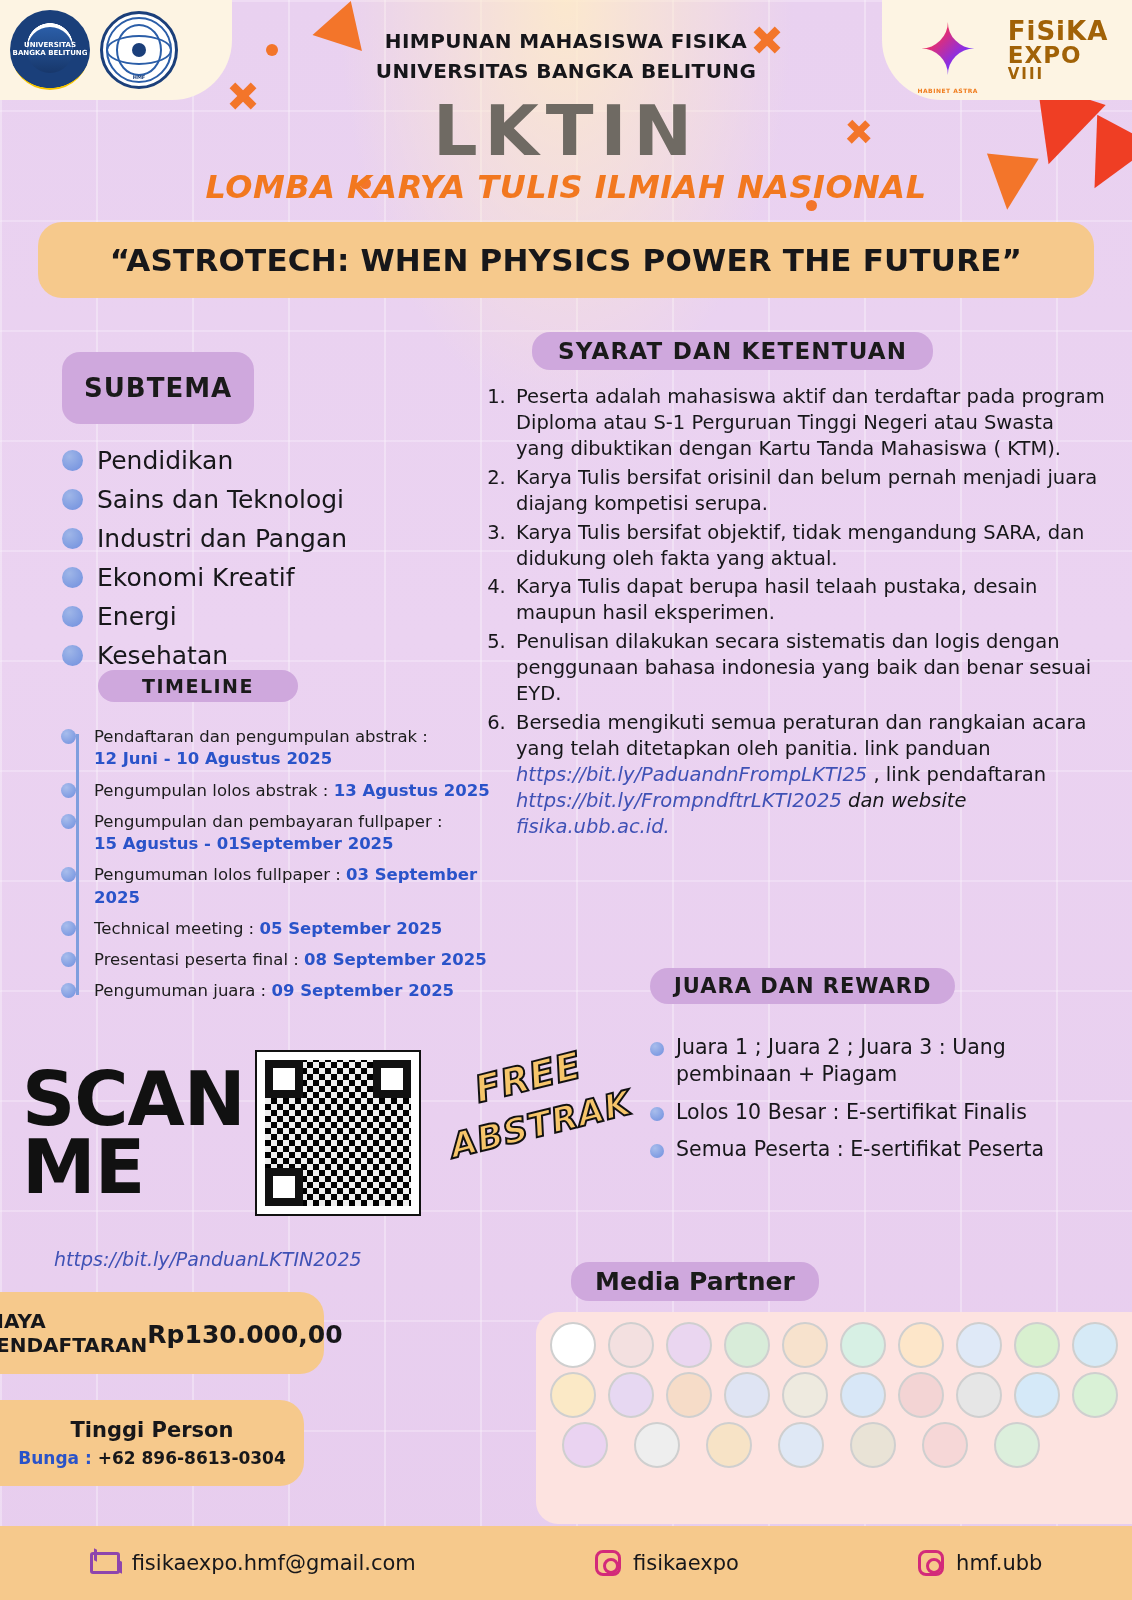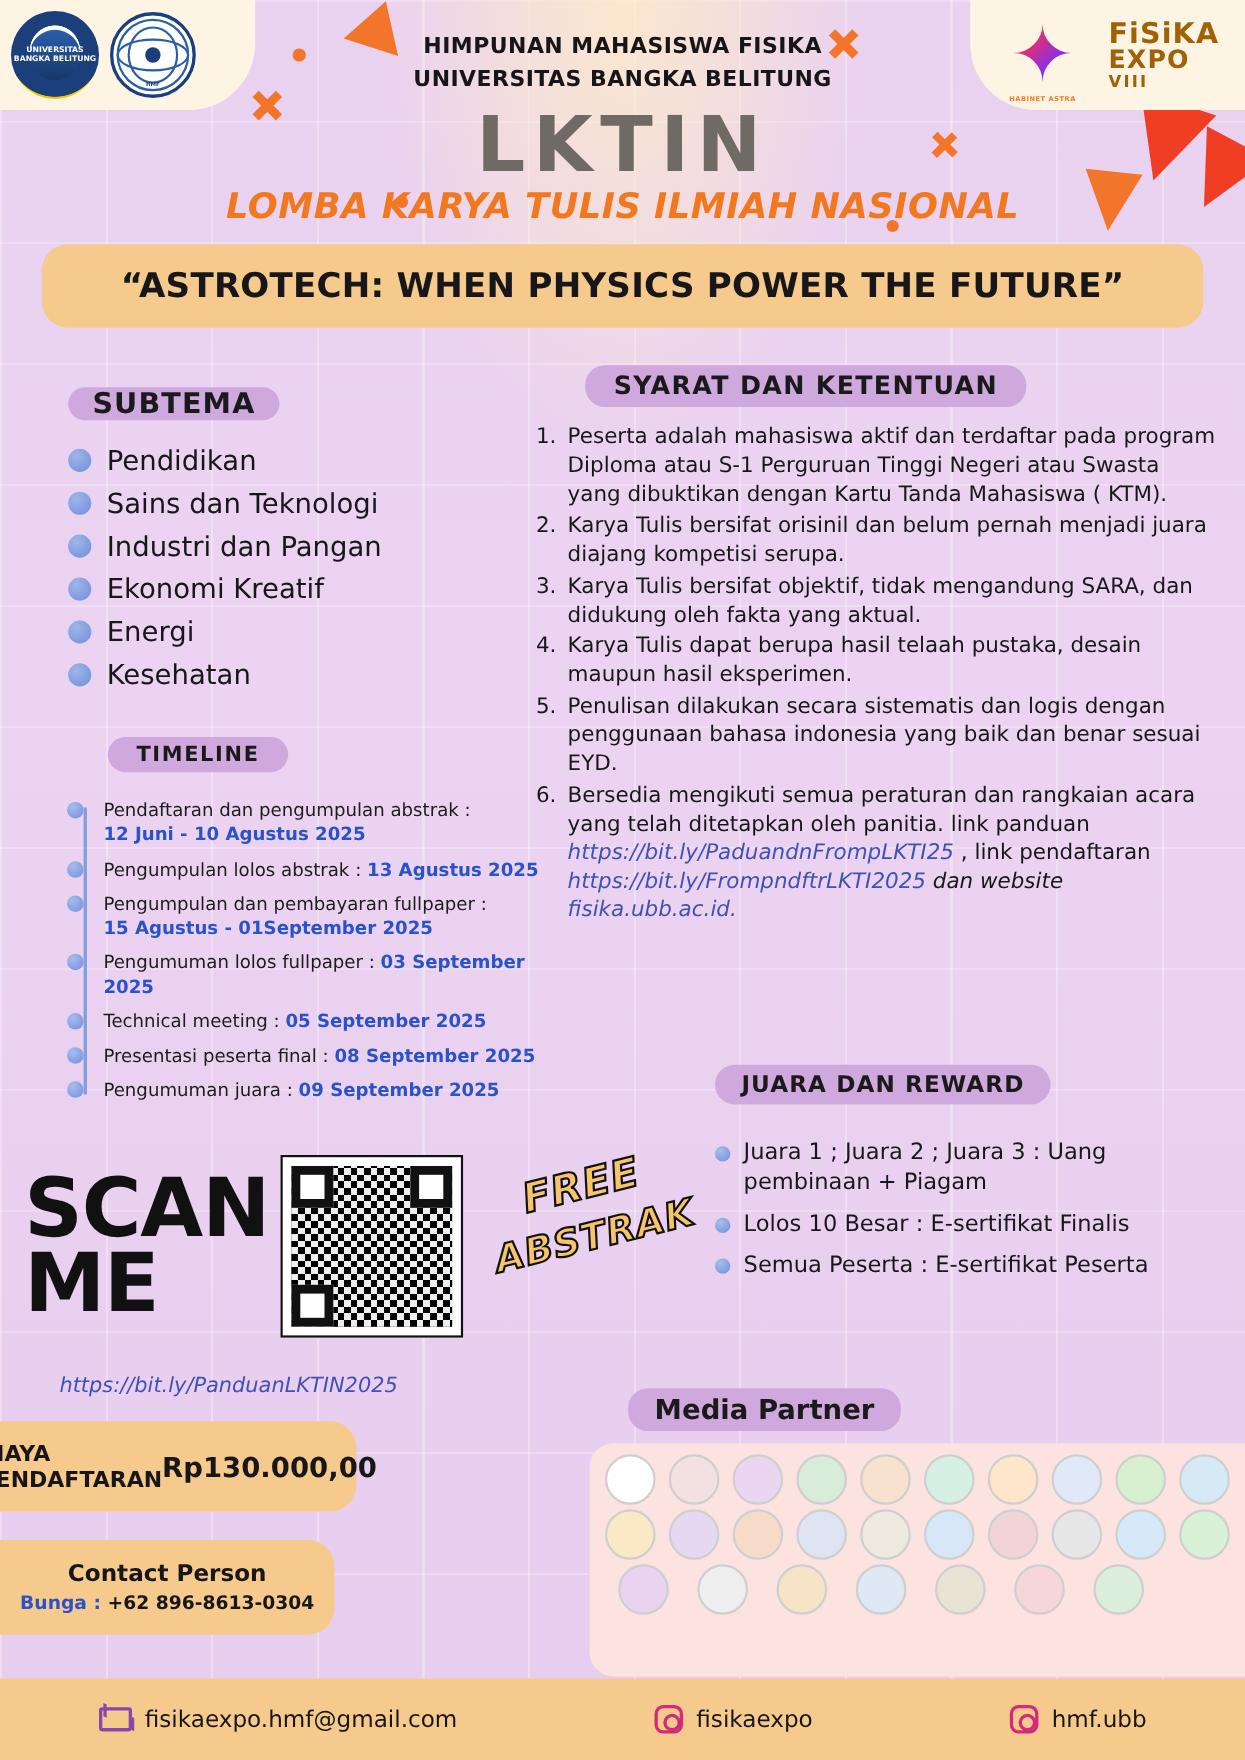--- a/index.html
+++ b/index.html
@@ -83,31 +83,31 @@
     position:absolute; top:222px; left:38px; right:38px; height:76px;
     background:#f6c98c; border-radius:24px;
     display:flex; align-items:center; justify-content:center;
     color:#17171a; font-size:31px; font-weight:bold; letter-spacing:.2px;
   }
   
   .deco { position:absolute; pointer-events:none; }
   
   .h-pill{
     display:inline-block; background:#cfa8dd; color:#1a1a1a;
-    font-weight:bold; border-radius:18px; padding:0 22px;
+    font-weight:bold; border-radius:18px; padding:21px 22px;
   }
   .subtema-wrap{ position:absolute; left:62px; top:352px; width:400px; }
   .subtema-title{ font-size:26px; letter-spacing:1px; }
   .subtema-list{ margin-top:22px; }
   .subtema-item{ display:flex; align-items:center; gap:14px; margin-bottom:10px; }
   .dot-blue{ width:21px;height:21px;border-radius:50%;
      background:radial-gradient(circle at 35% 30%, #9fb6e8, #6f8ede); flex:0 0 auto;}
   .subtema-item span{ font-size:25px; color:#17171a; }
   .timeline-wrap{ position:absolute; left:98px; top:670px; width:420px; }
-  .timeline-title{ font-size:19px; letter-spacing:1.5px; padding:5px 26px; }
+  .timeline-title{ font-size:19px; letter-spacing:1.5px; padding:5px 44px; }
   .timeline-list{ position:relative; margin-top:24px; margin-left:-62px; padding-left:58px;}
   .tl-line{ position:absolute; left:40px; top:8px; bottom:8px; width:3px; background:#7f9ede; }
   .tl-item{ position:relative; margin-bottom:9px; font-size:16.5px; color:#1c1c1c; line-height:1.35; }
   .tl-item .bullet{ position:absolute; left:-33px; top:3px; width:15px;height:15px;border-radius:50%;
      background:radial-gradient(circle at 35% 30%, #a8bdec, #6f8ede);}
   .tl-item b{ color:#2a53c9; }
   
   .scan-wrap{ position:absolute; left:22px; top:1050px; width:400px; display:flex; align-items:center; gap:10px;}
   .scan-text{ font-size:74px; font-weight:bold; color:#111; line-height:.92; letter-spacing:-1px;}
   .qr{ width:166px;height:166px;background:#fff;padding:8px;border:2px solid #111; }
@@ -311,21 +311,21 @@
     </div>
   </div>
   <div class="panduan-link">https://bit.ly/PanduanLKTIN2025</div>
 
   <div class="biaya">
     <div class="t1">BIAYA PENDAFTARAN</div>
     <div class="t2">Rp130.000,00</div>
   </div>
 
   <div class="contact">
-    <div class="t1">Contact Person</div>
+    <div class="t1">Tinggi Person</div>
     <div class="t2">
       <em>Bunga :</em>
       <span>+62 896-8613-0304</span>
     </div>
   </div>
 
   <div class="syarat-wrap">
     <div class="h-pill syarat-title">SYARAT DAN KETENTUAN</div>
     <ol class="syarat-list">
       <li>Peserta adalah mahasiswa aktif dan terdaftar pada program Diploma atau S-1 Perguruan Tinggi Negeri atau Swasta yang dibuktikan dengan Kartu Tanda Mahasiswa ( KTM).</li>

